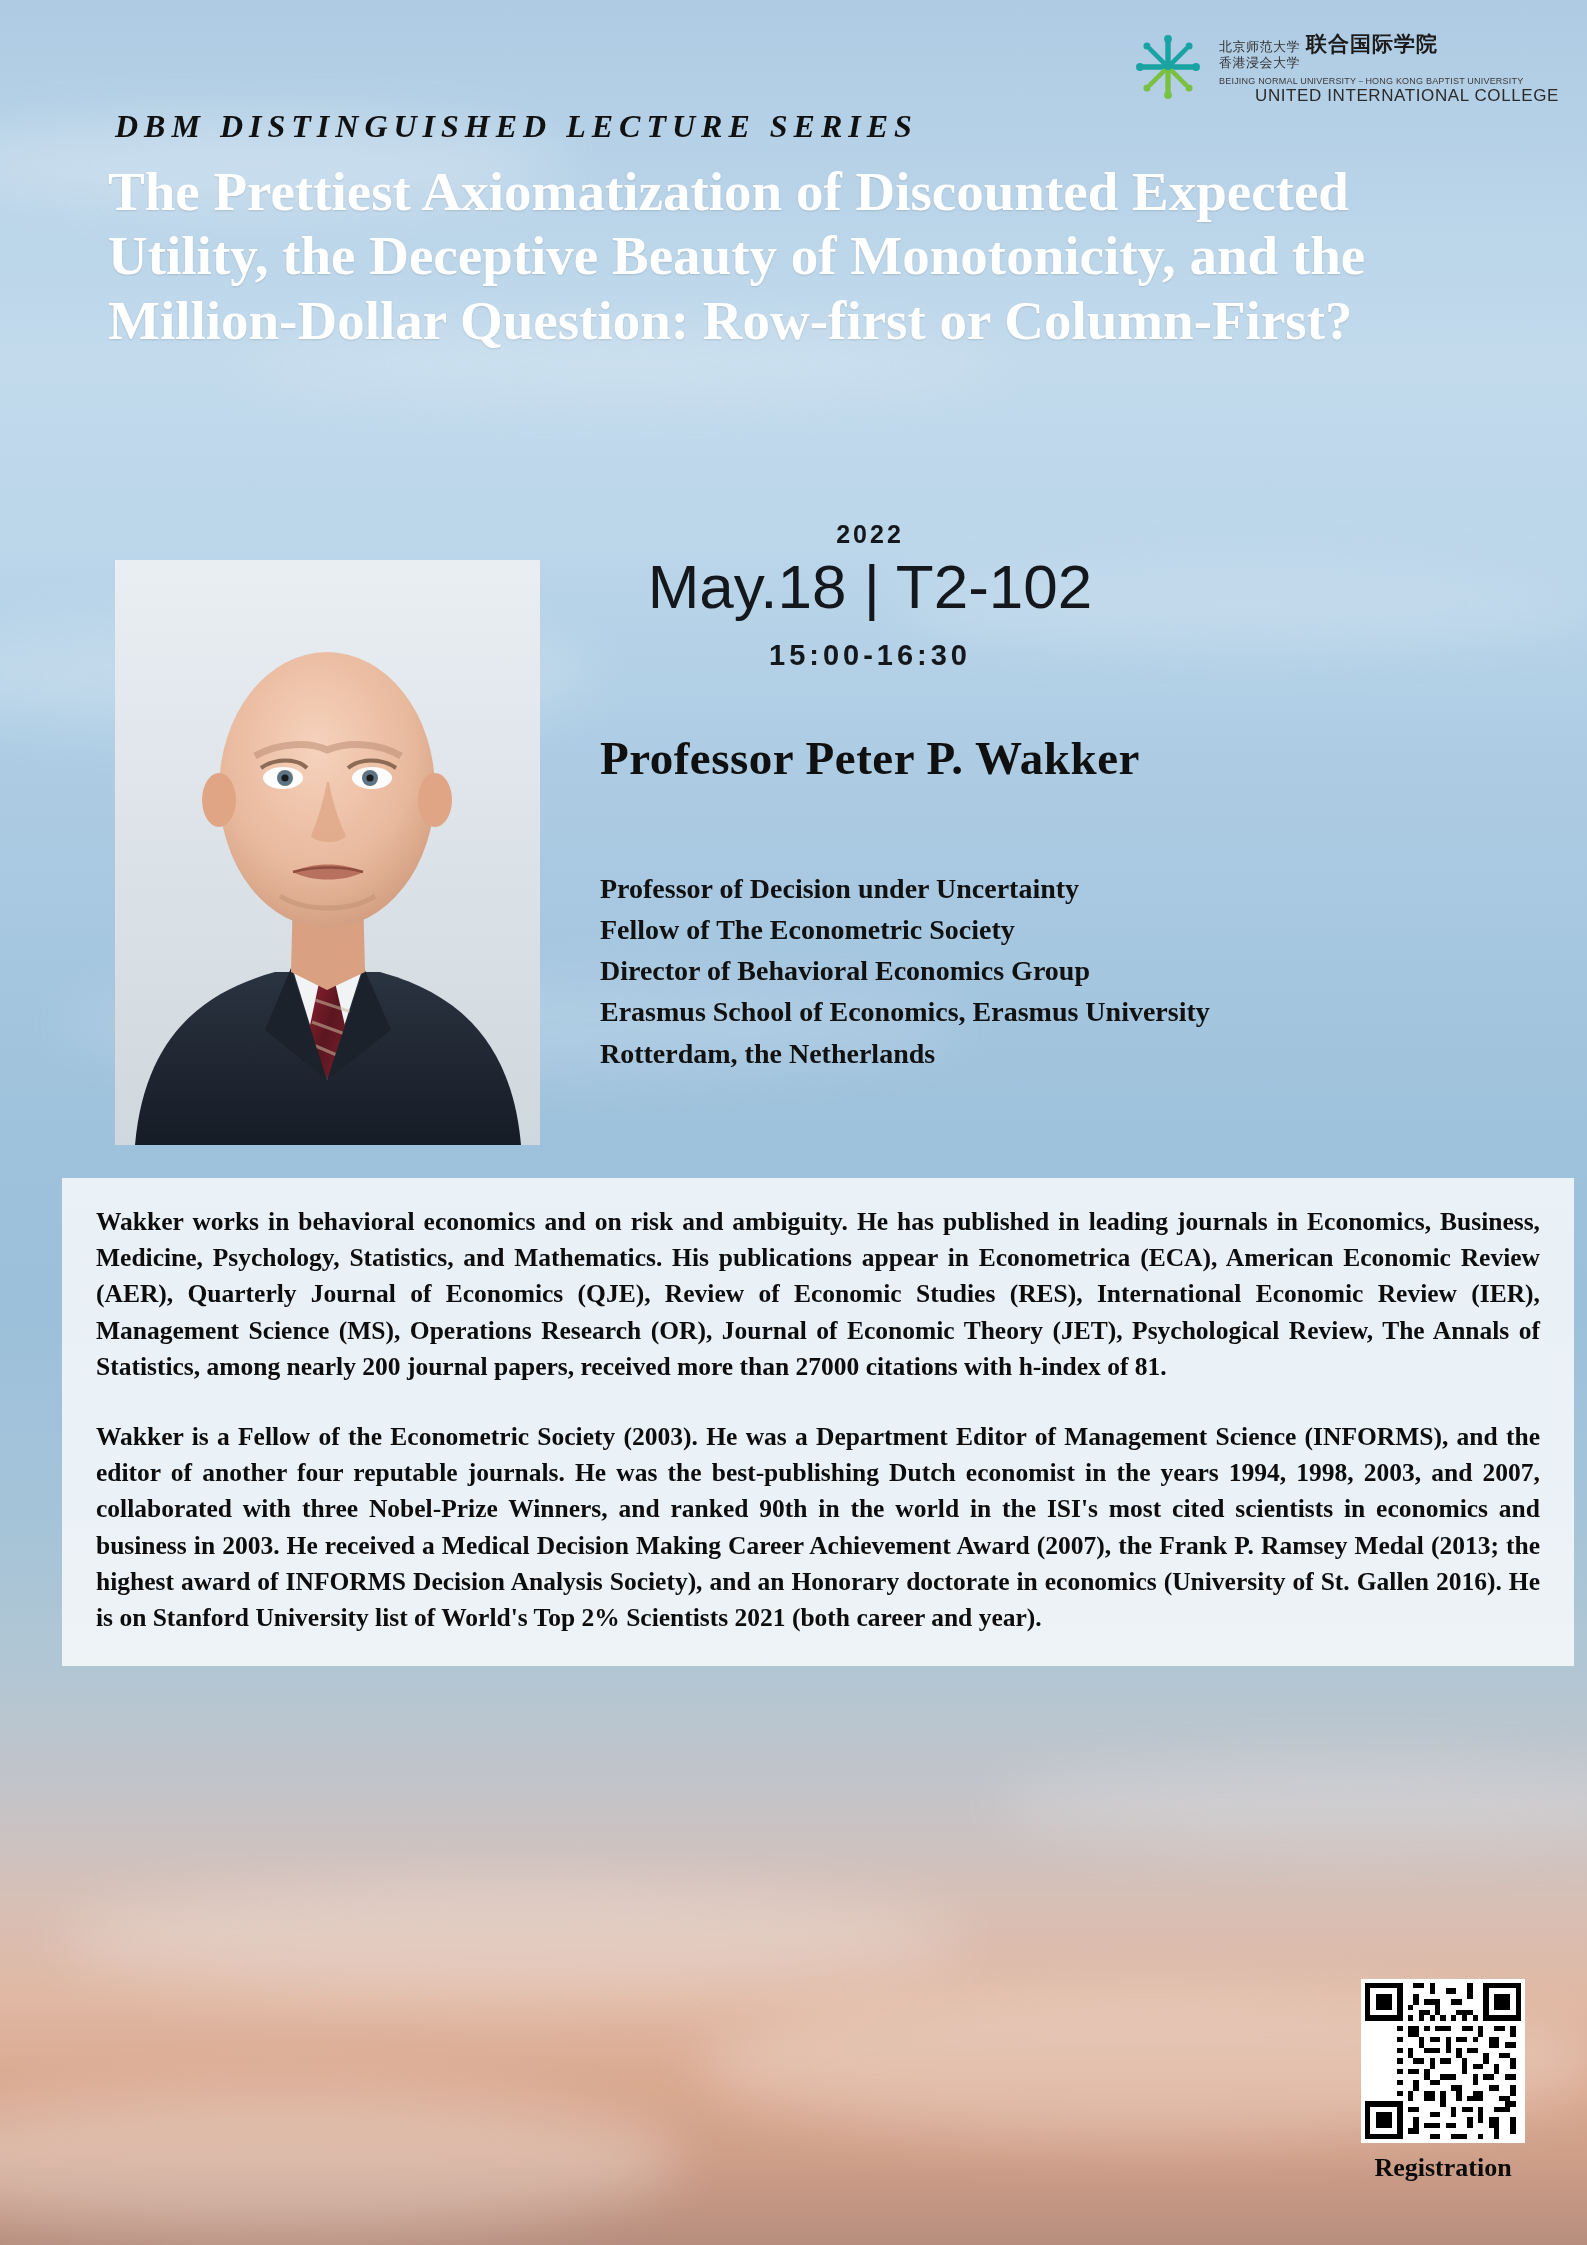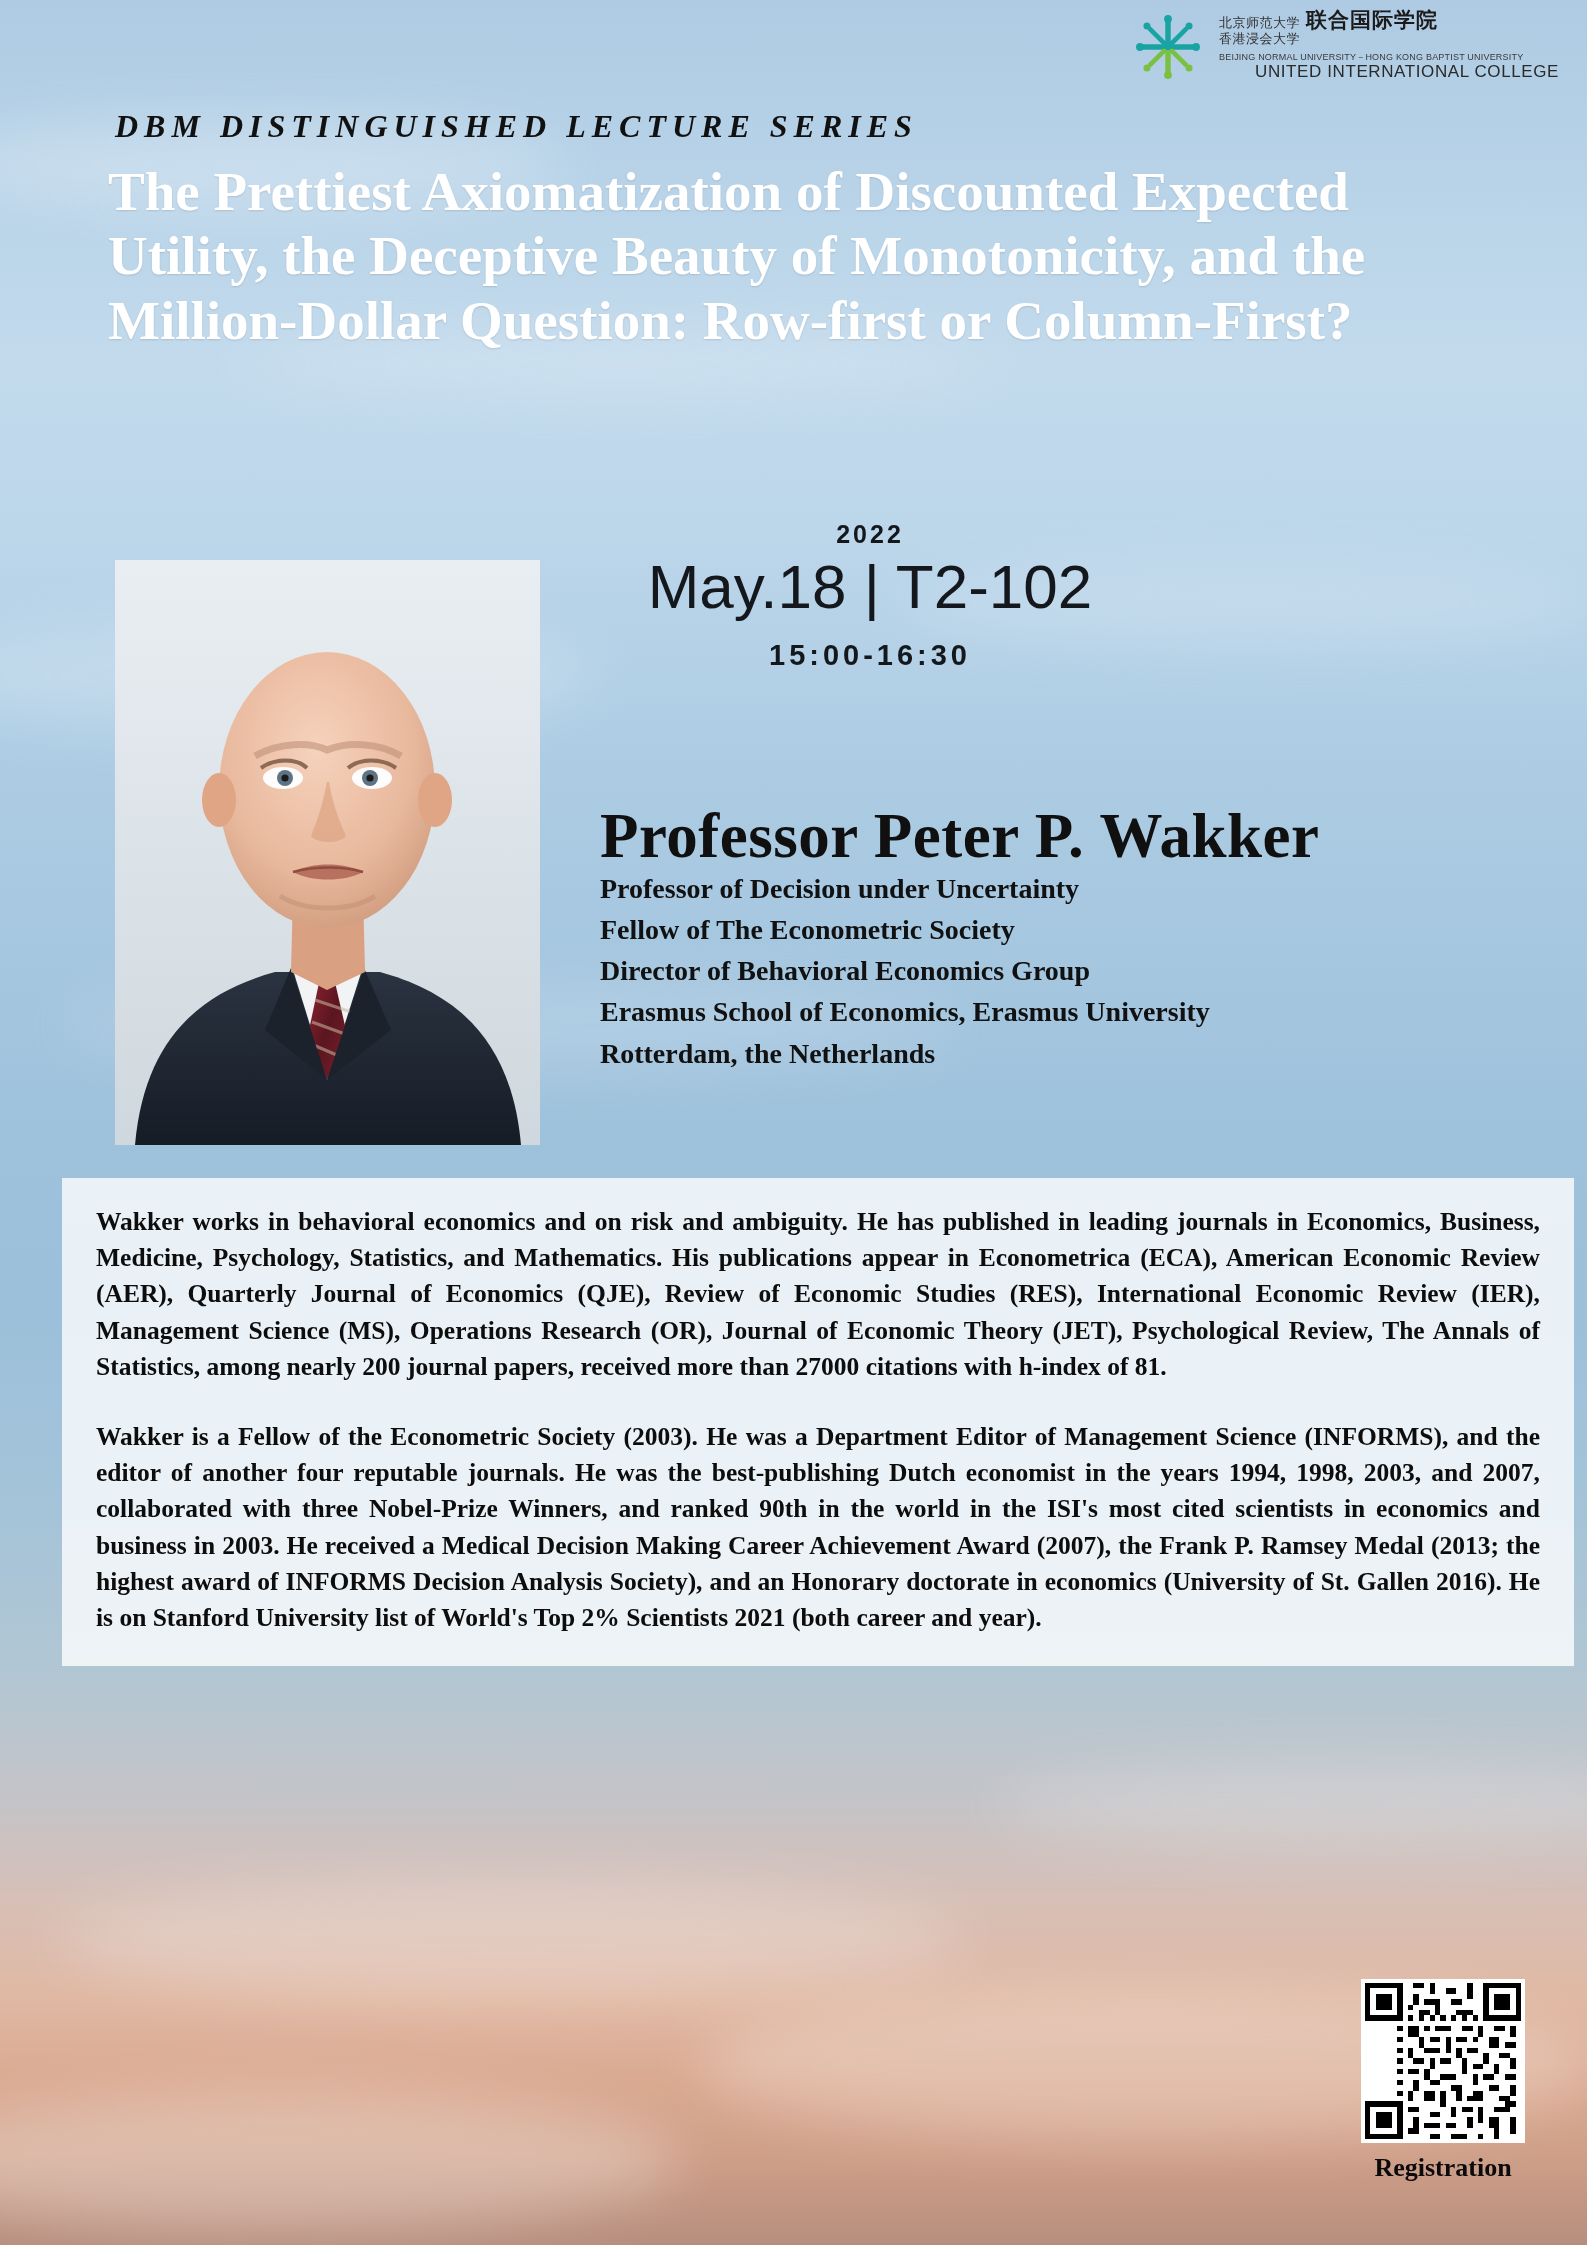--- a/index.html
+++ b/index.html
@@ -50,23 +50,23 @@
   .c5 { left: 60px;   top: 980px;  width: 900px; height: 90px; opacity:.25; }
   .c6 { left: 60px;   top: 1880px; width: 900px; height: 120px; opacity:.40; }
   .c7 { left: 700px;  top: 1990px; width: 900px; height: 150px; opacity:.45; }
   .c8 { left: -120px; top: 2090px; width: 800px; height: 140px; opacity:.50; }
   .c9 { left: 1000px; top: 1760px; width: 700px; height: 90px; opacity:.30; }
 
   
   .logo {
     position: absolute;
     right: 28px;
-    top: 8px;
+    top: 28px;
     display: flex;
-    align-items: flex-start;
+    align-items: flex-end;
     gap: 12px;
   }
   .logo-mark {
     width: 78px;
     height: 78px;
     position: relative;
     flex: 0 0 auto;
   }
   .logo-text {
     line-height: 1.15;
@@ -167,24 +167,24 @@
     height: 585px;
     overflow: hidden;
     background: #0d1b2a;
   }
   .portrait svg { display:block; }
 
   
   .speaker-name {
     position: absolute;
     left: 600px;
-    top: 800px;
-    font-family: "Liberation Serif", serif;
-    font-weight: 700;
-    font-size: 63px;
+    top: 731px;
+    font-family: "Liberation Serif", serif;
+    font-weight: 700;
+    font-size: 47px;
     color: #101010;
     letter-spacing: .5px;
   }
   .speaker-affil {
     position: absolute;
     left: 600px;
     top: 868px;
     width: 920px;
     font-family: "Liberation Serif", serif;
     font-weight: 700;

